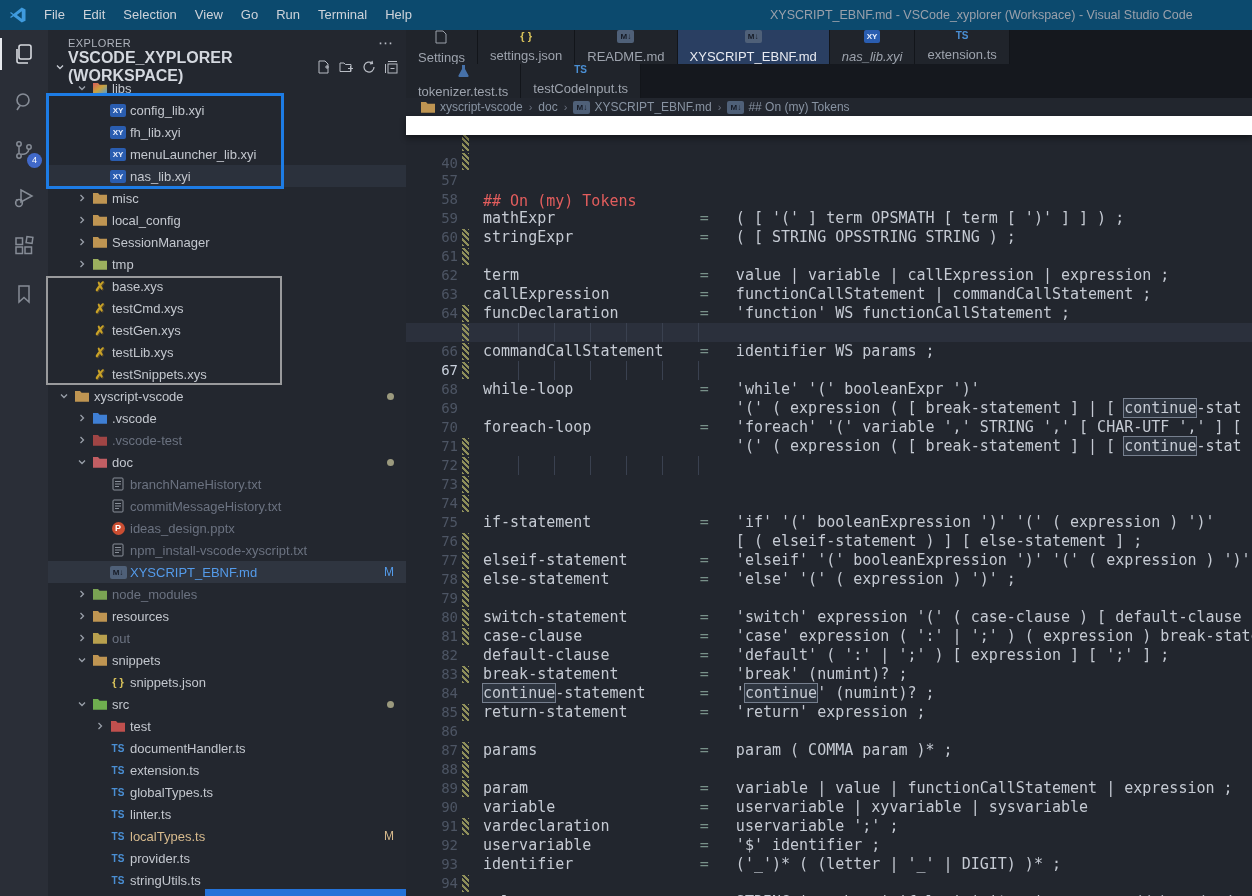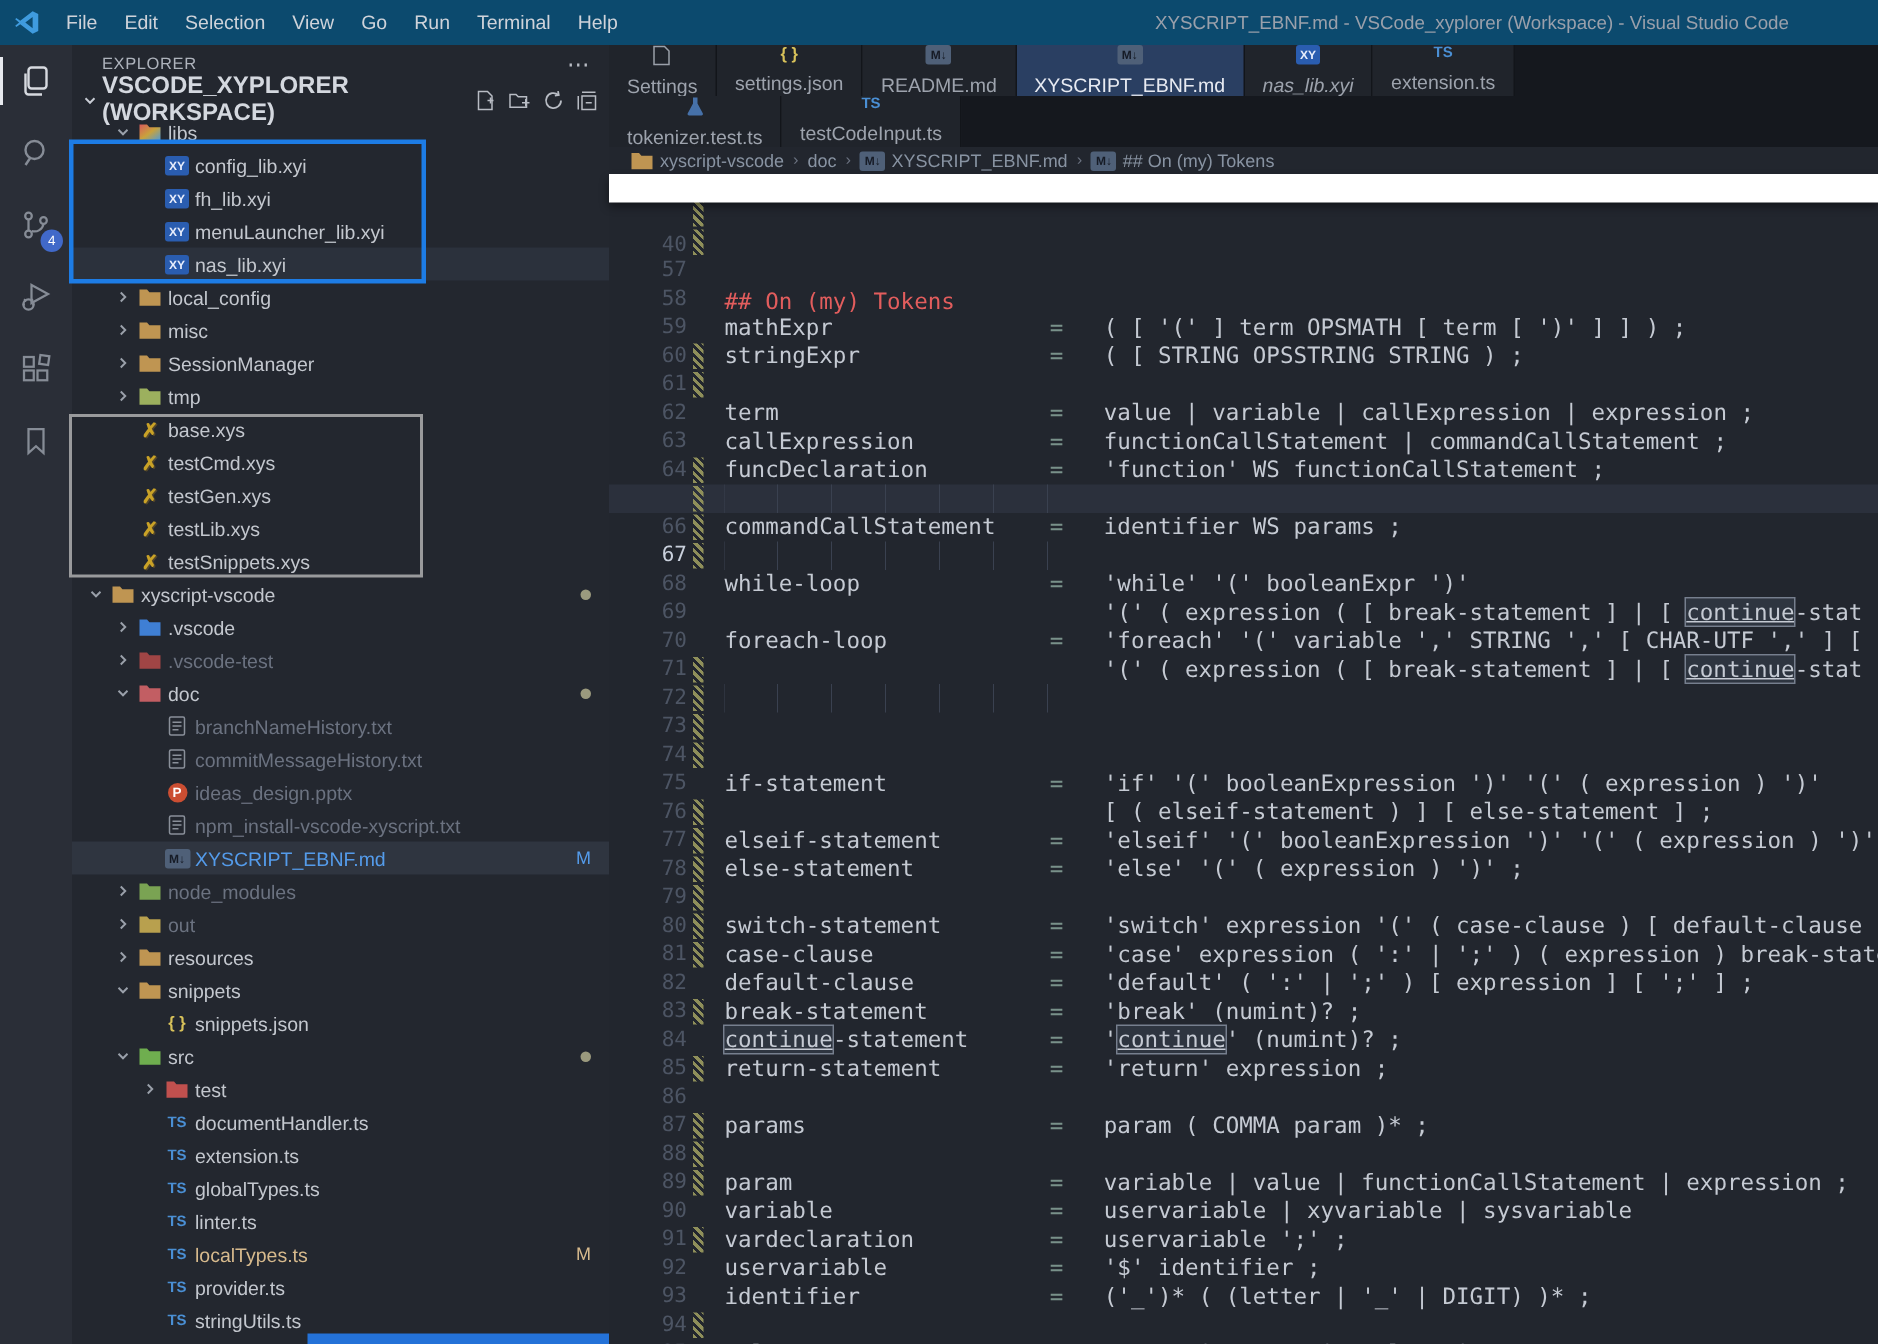--- a/index.html
+++ b/index.html
@@ -94,21 +94,21 @@
   .codeline.cur { background:#2b303c; }
   .codeline.cur .ln { color:#c9d0dc; }
   .codeline .gmark { position:absolute; left:56px; width:7px; top:1px; bottom:1px;
         background:repeating-linear-gradient(45deg,#8f8f5a 0 2px, rgba(0,0,0,0) 2px 4px); }
   .codeline .code { position:absolute; left:77px; color:#c5cad3; }
   .codeline .guides { position:absolute; left:77px; width:247px; top:0; bottom:0;
         background:repeating-linear-gradient(to right, rgba(0,0,0,0) 0 35px, #3a4150 35px 36px); }
   .seg-eq { color:#79918a; }
   .seg-head { color:#e25d5d; }
   .seg-cmt { color:#a6adb8; }
-  .seg-hl { outline:1px solid #767f8e; background:rgba(120,140,170,.15);text-decoration:underline; }
+  .seg-hl { outline:1px solid #767f8e; background:rgba(120,140,170,.15); }
   .sticky { position:absolute; left:406px; top:116px; width:846px; height:19px; z-index:5;
             background:#ffffff; box-shadow:0 3px 6px rgba(0,0,0,.45);
             font-family:"DejaVu Sans Mono", monospace; font-size:15px; }
   svg { display:block; }
 </style>
 </head>
 <body>
 
 <div id="app">
 
@@ -299,44 +299,44 @@
                   <linearGradient id="grad-rainbow" x1="0" y1="0" x2="1" y2="1">
       <stop offset="0" stop-color="#d85a5a"></stop>
                     <stop offset=".5" stop-color="#c9a23c"></stop>
                     <stop offset="1" stop-color="#4f9bd8"></stop>
     </linearGradient>
                 </defs>
     <path d="M1 2 h5 l1.6 1.8 H15 v9 H1 Z" fill="#bf9552"></path>
               </svg>
             </span>
           </span>
+      <span class="tlabel">misc</span>
+    </div>
+        <div class="trow   ">
+      <span class="tsp" style="width:26px"></span>
+          <span class="tchev">
+            <svg width="10" height="10" viewBox="0 0 10 10">
+              <polyline points="3.5,2 6.5,5 3.5,8" fill="none" stroke="#9aa0aa" stroke-width="1.3"></polyline>
+            </svg>
+          </span>
+      <span class="ticon">
+            <span>
+              <svg width="16" height="14" viewBox="0 0 16 14">
+    <defs>
+                  <linearGradient id="grad-rainbow" x1="0" y1="0" x2="1" y2="1">
+      <stop offset="0" stop-color="#d85a5a"></stop>
+                    <stop offset=".5" stop-color="#c9a23c"></stop>
+                    <stop offset="1" stop-color="#4f9bd8"></stop>
+    </linearGradient>
+                </defs>
+    <path d="M1 2 h5 l1.6 1.8 H15 v9 H1 Z" fill="#bf9552"></path>
+              </svg>
+            </span>
+          </span>
       <span class="tlabel">local_config</span>
-    </div>
-        <div class="trow   ">
-      <span class="tsp" style="width:26px"></span>
-          <span class="tchev">
-            <svg width="10" height="10" viewBox="0 0 10 10">
-              <polyline points="3.5,2 6.5,5 3.5,8" fill="none" stroke="#9aa0aa" stroke-width="1.3"></polyline>
-            </svg>
-          </span>
-      <span class="ticon">
-            <span>
-              <svg width="16" height="14" viewBox="0 0 16 14">
-    <defs>
-                  <linearGradient id="grad-rainbow" x1="0" y1="0" x2="1" y2="1">
-      <stop offset="0" stop-color="#d85a5a"></stop>
-                    <stop offset=".5" stop-color="#c9a23c"></stop>
-                    <stop offset="1" stop-color="#4f9bd8"></stop>
-    </linearGradient>
-                </defs>
-    <path d="M1 2 h5 l1.6 1.8 H15 v9 H1 Z" fill="#bf9552"></path>
-              </svg>
-            </span>
-          </span>
-      <span class="tlabel">misc</span>
     </div>
         <div class="trow   ">
       <span class="tsp" style="width:26px"></span>
           <span class="tchev">
             <svg width="10" height="10" viewBox="0 0 10 10">
               <polyline points="3.5,2 6.5,5 3.5,8" fill="none" stroke="#9aa0aa" stroke-width="1.3"></polyline>
             </svg>
           </span>
       <span class="ticon">
             <span>
@@ -589,20 +589,43 @@
                     <stop offset=".5" stop-color="#c9a23c"></stop>
                     <stop offset="1" stop-color="#4f9bd8"></stop>
     </linearGradient>
                 </defs>
     <path d="M1 2 h5 l1.6 1.8 H15 v9 H1 Z" fill="#7aa353"></path>
               </svg>
             </span>
           </span>
       <span class="tlabel">node_modules</span>
     </div>
+        <div class="trow   ">
+      <span class="tsp" style="width:26px"></span>
+          <span class="tchev">
+            <svg width="10" height="10" viewBox="0 0 10 10">
+              <polyline points="3.5,2 6.5,5 3.5,8" fill="none" stroke="#9aa0aa" stroke-width="1.3"></polyline>
+            </svg>
+          </span>
+      <span class="ticon">
+            <span>
+              <svg width="16" height="14" viewBox="0 0 16 14">
+    <defs>
+                  <linearGradient id="grad-rainbow" x1="0" y1="0" x2="1" y2="1">
+      <stop offset="0" stop-color="#d85a5a"></stop>
+                    <stop offset=".5" stop-color="#c9a23c"></stop>
+                    <stop offset="1" stop-color="#4f9bd8"></stop>
+    </linearGradient>
+                </defs>
+    <path d="M1 2 h5 l1.6 1.8 H15 v9 H1 Z" fill="#bf9552"></path>
+              </svg>
+            </span>
+          </span>
+      <span class="tlabel">resources</span>
+    </div>
         <div class="trow dim  ">
       <span class="tsp" style="width:26px"></span>
           <span class="tchev">
             <svg width="10" height="10" viewBox="0 0 10 10">
               <polyline points="3.5,2 6.5,5 3.5,8" fill="none" stroke="#9aa0aa" stroke-width="1.3"></polyline>
             </svg>
           </span>
       <span class="ticon">
             <span>
               <svg width="16" height="14" viewBox="0 0 16 14">
@@ -611,43 +634,20 @@
       <stop offset="0" stop-color="#d85a5a"></stop>
                     <stop offset=".5" stop-color="#c9a23c"></stop>
                     <stop offset="1" stop-color="#4f9bd8"></stop>
     </linearGradient>
                 </defs>
     <path d="M1 2 h5 l1.6 1.8 H15 v9 H1 Z" fill="#b8a04e"></path>
               </svg>
             </span>
           </span>
       <span class="tlabel">out</span>
-    </div>
-        <div class="trow   ">
-      <span class="tsp" style="width:26px"></span>
-          <span class="tchev">
-            <svg width="10" height="10" viewBox="0 0 10 10">
-              <polyline points="3.5,2 6.5,5 3.5,8" fill="none" stroke="#9aa0aa" stroke-width="1.3"></polyline>
-            </svg>
-          </span>
-      <span class="ticon">
-            <span>
-              <svg width="16" height="14" viewBox="0 0 16 14">
-    <defs>
-                  <linearGradient id="grad-rainbow" x1="0" y1="0" x2="1" y2="1">
-      <stop offset="0" stop-color="#d85a5a"></stop>
-                    <stop offset=".5" stop-color="#c9a23c"></stop>
-                    <stop offset="1" stop-color="#4f9bd8"></stop>
-    </linearGradient>
-                </defs>
-    <path d="M1 2 h5 l1.6 1.8 H15 v9 H1 Z" fill="#bf9552"></path>
-              </svg>
-            </span>
-          </span>
-      <span class="tlabel">resources</span>
     </div>
         <div class="trow   ">
       <span class="tsp" style="width:26px"></span>
           <span class="tchev">
             <svg width="10" height="10" viewBox="0 0 10 10">
               <polyline points="2,3.5 5,6.5 8,3.5" fill="none" stroke="#9aa0aa" stroke-width="1.3"></polyline>
             </svg>
           </span>
       <span class="ticon">
             <span>

